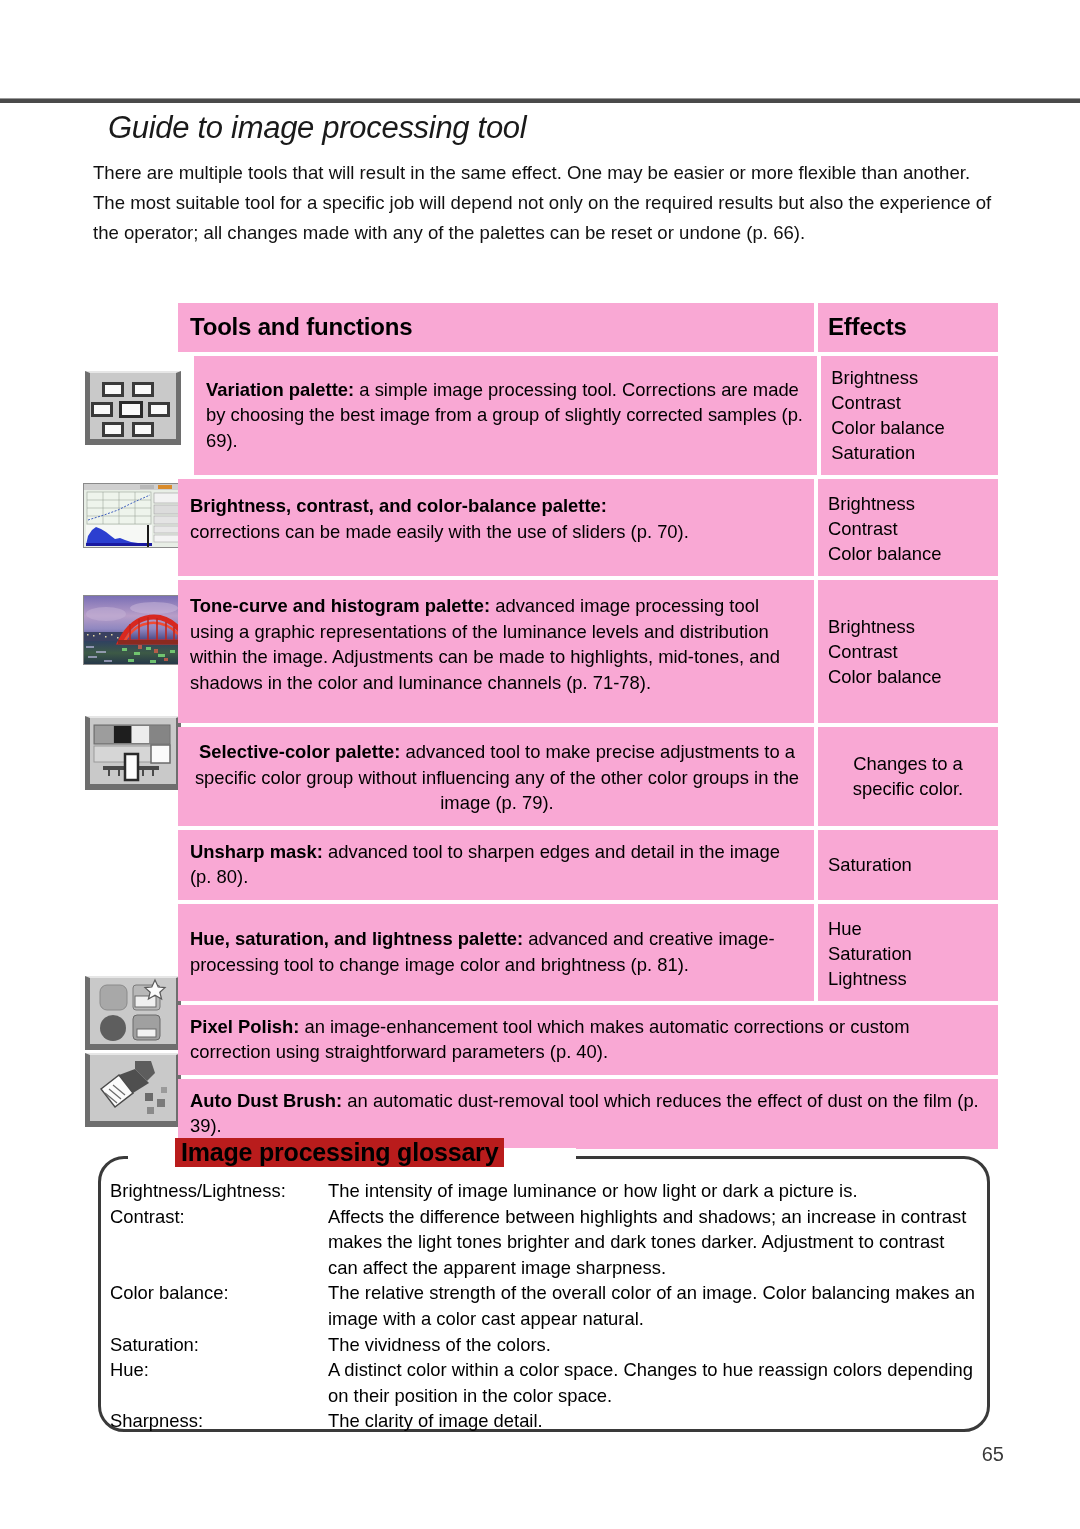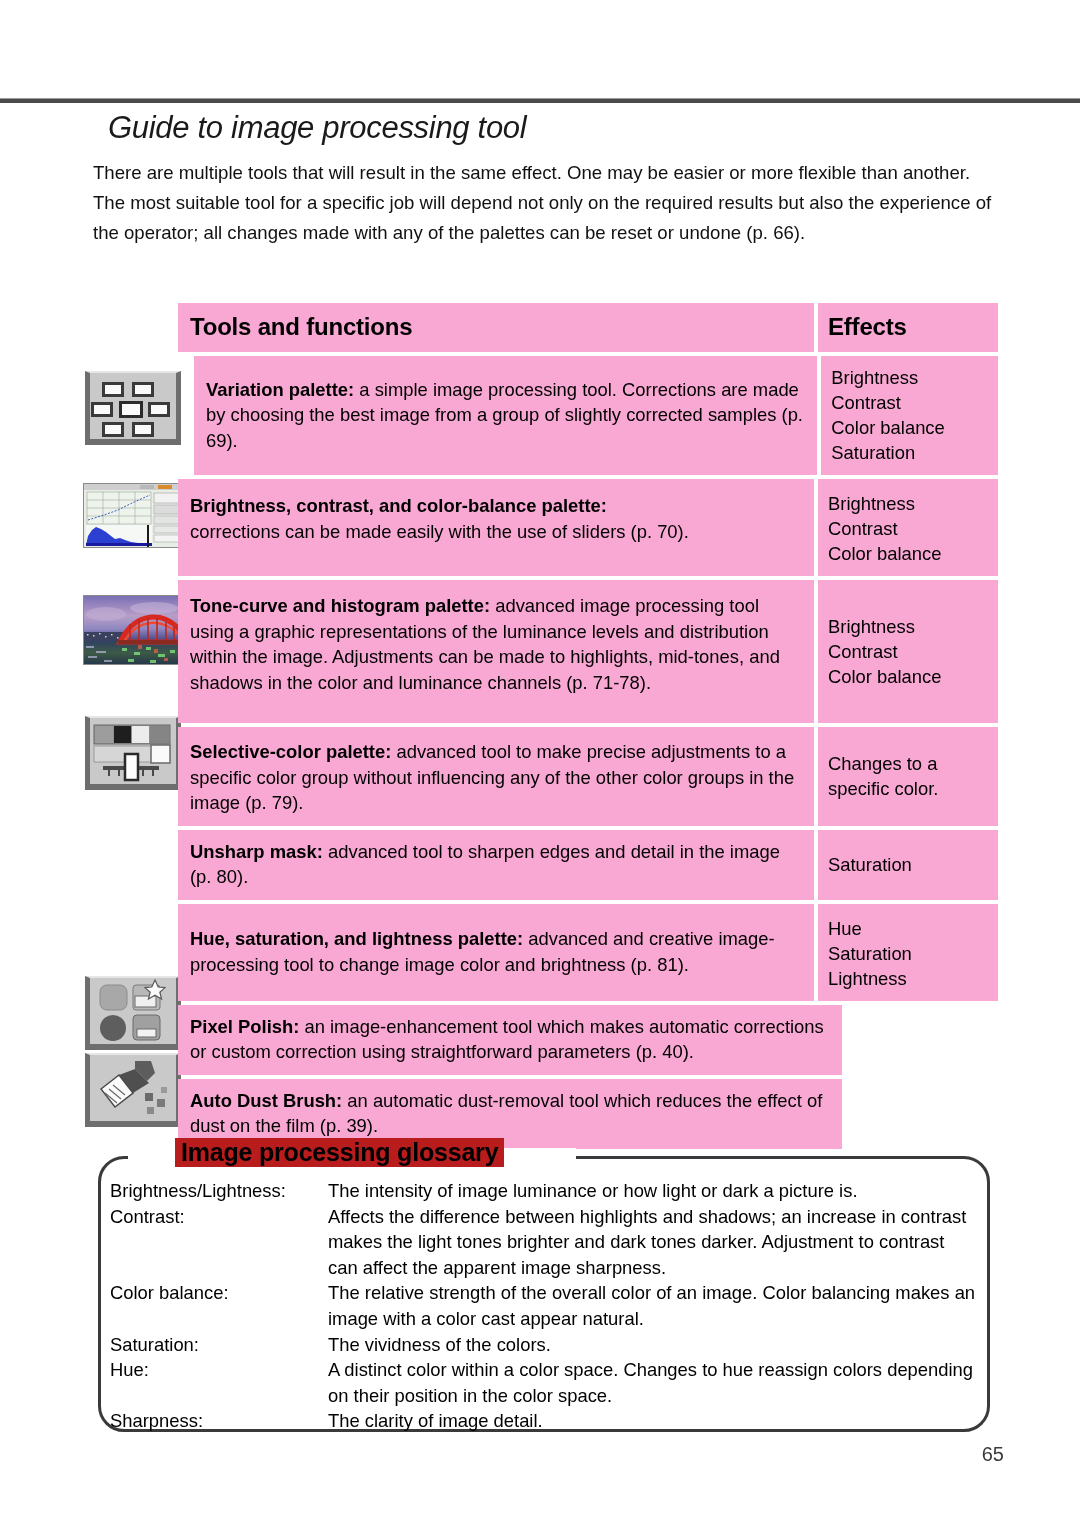--- a/index.html
+++ b/index.html
@@ -70,21 +70,21 @@
   .c-tools {
     width: 636px;
     padding: 9px 10px 10px 12px;
   }
   .c-effects {
     width: 180px;
     margin-left: 4px;
     padding: 9px 10px 10px 10px;
   }
   .c-full {
-    width: 664px;
+    width: 820px;
     padding: 9px 10px 10px 12px;
   }
   .hdr {
     font-size: 24px;
     font-weight: bold;
     padding-top: 10px;
     padding-bottom: 11px;
     letter-spacing: -0.2px;
   }
   .desc {
@@ -388,21 +388,21 @@
 
   <div class="trow" style="min-height:143px;">
     <div class="cell c-tools" style="padding-top:13px;">
       <div class="desc"><b>Tone-curve and histogram palette:</b><span> advanced image processing tool using a graphic representations of the luminance levels and distribution within the image. Adjustments can be made to highlights, mid-tones, and shadows in the color and luminance channels (p. 71-78).</span></div>
     </div>
     <div class="cell c-effects eff vcenter" style="white-space:pre-line;">Brightness
 Contrast
 Color balance</div>
   </div>
 
-  <div class="trow" style="min-height:88px;">
+  <div class="trow" style="min-height:88px;text-align:center;">
     <div class="cell c-tools" style="padding-top:12px;">
       <div class="desc"><b>Selective-color palette:</b><span> advanced tool to make precise adjustments to a specific color group without influencing any of the other color groups in the image (p. 79).</span></div>
     </div>
     <div class="cell c-effects eff vcenter">Changes to a specific color.</div>
   </div>
 
   <div class="trow" style="min-height:65px;">
     <div class="cell c-tools vcenter">
       <div class="desc"><b>Unsharp mask:</b><span> advanced tool to sharpen edges and detail in the image (p. 80).</span></div>
     </div>

